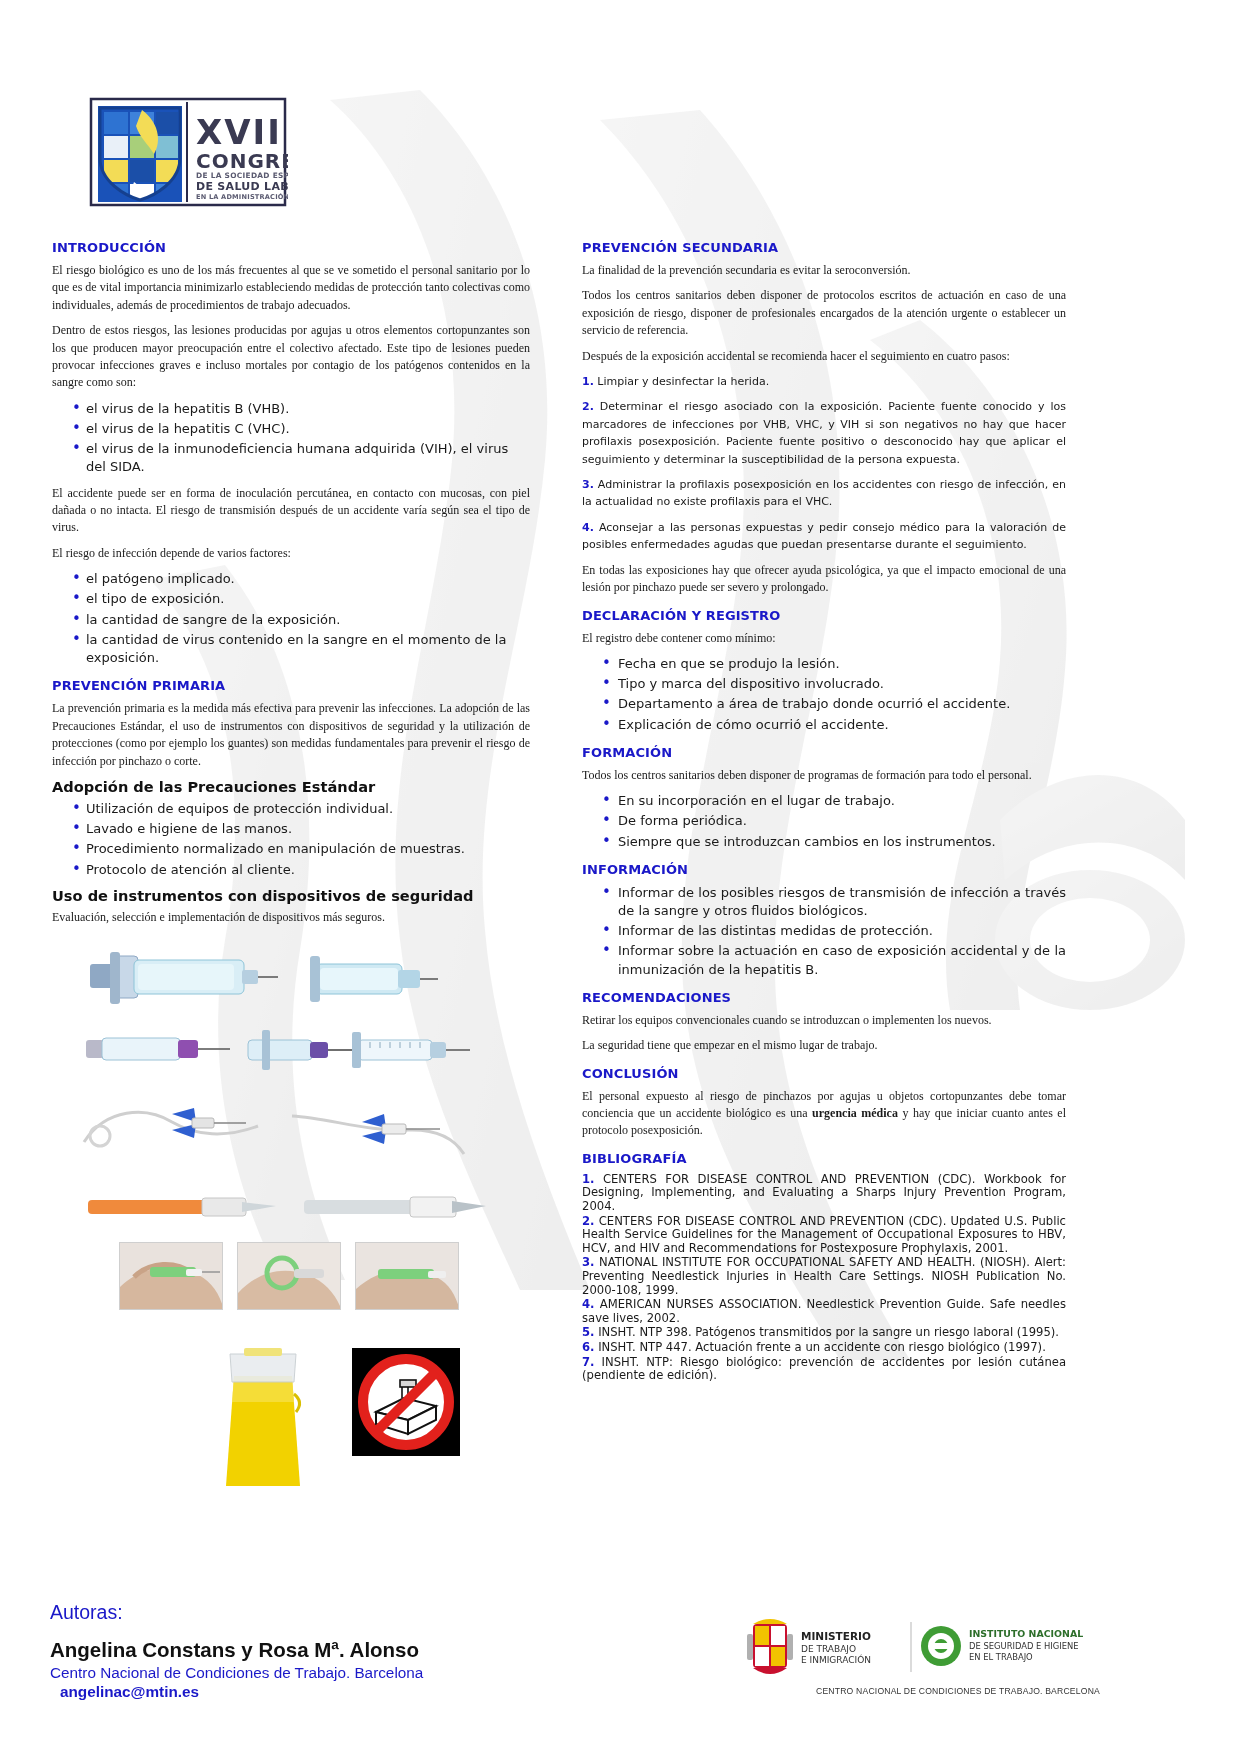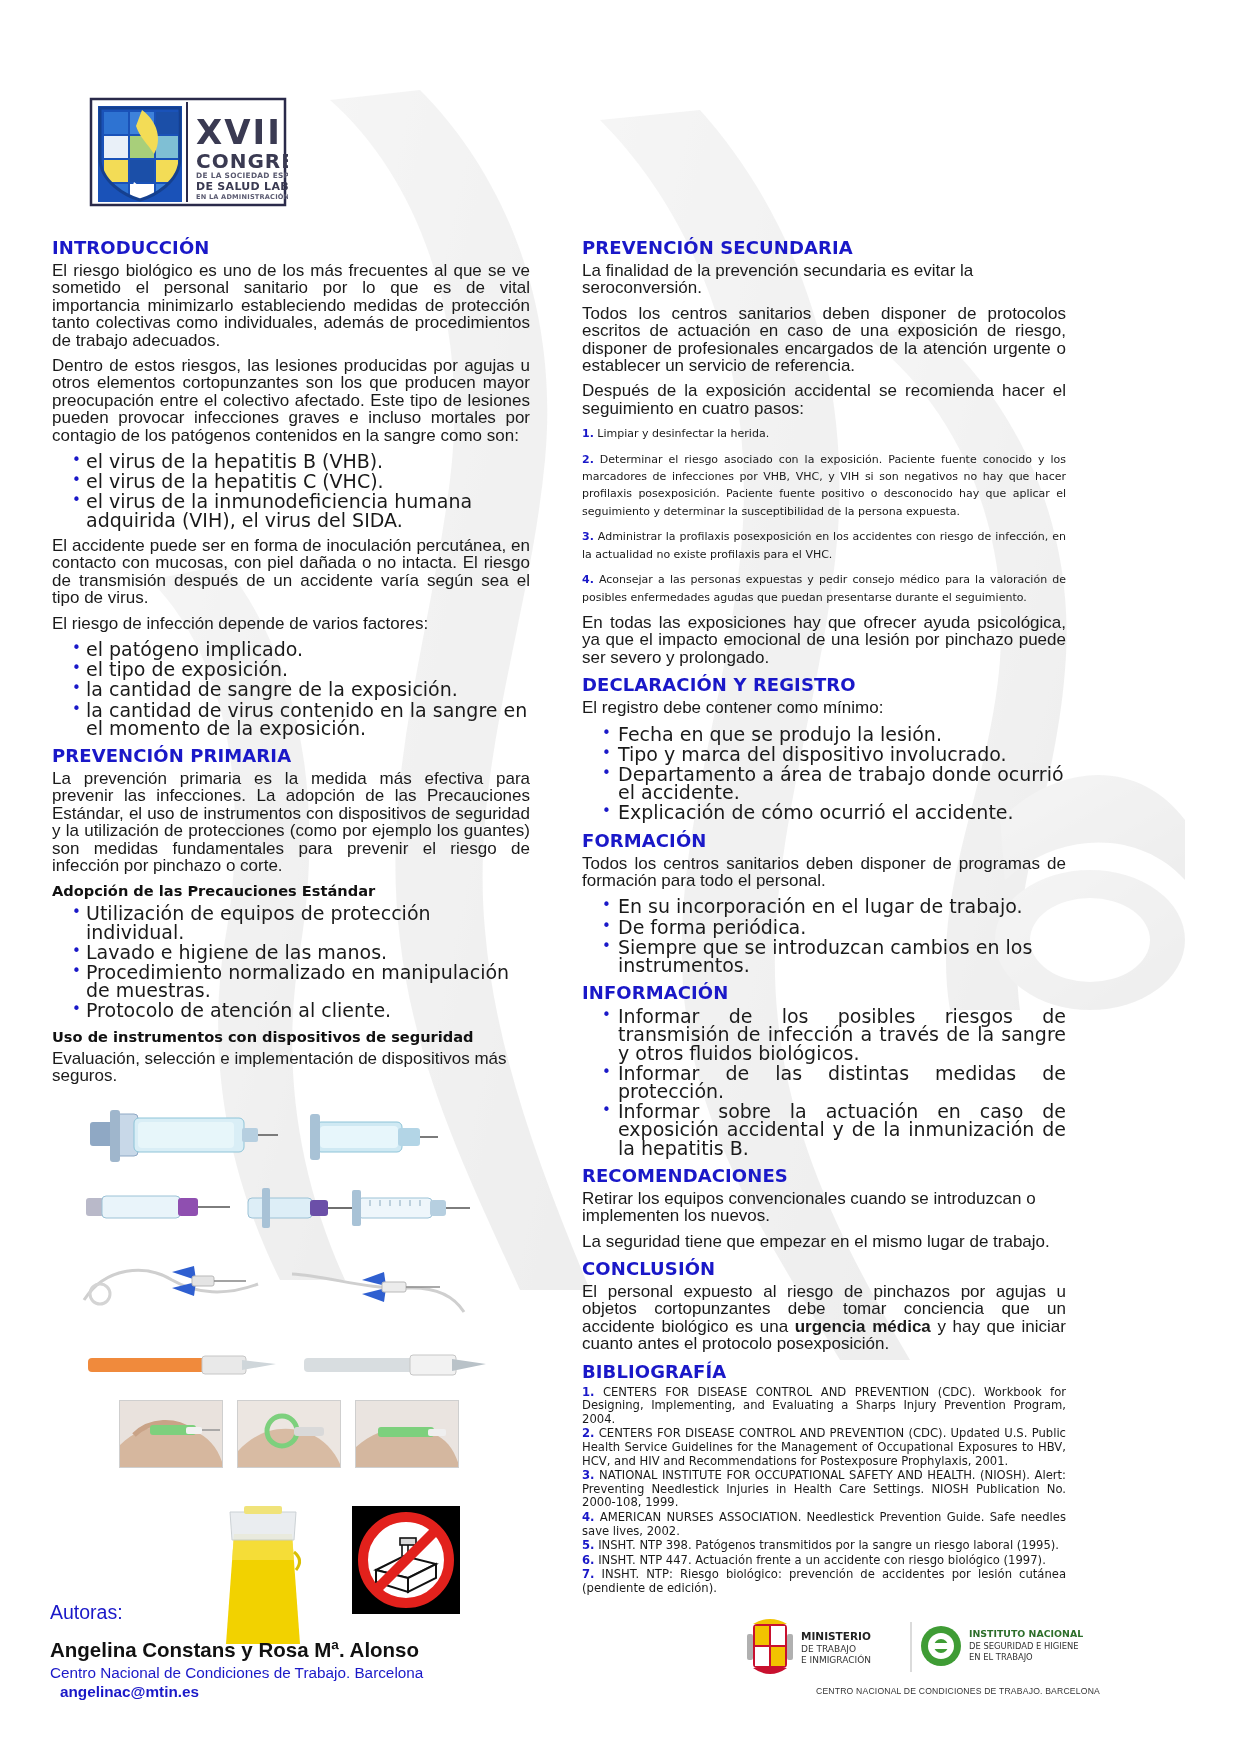--- a/index.html
+++ b/index.html
@@ -58,52 +58,52 @@
     position: absolute;
     left: 582px; top: 238px; width: 484px;
     z-index: 2;
   }
 
   h2.sec {
     margin: 9px 0 5px 0;
     color: #1a18c8;
     font-family: "DejaVu Sans", sans-serif;
     font-weight: bold;
-    font-size: 18px;
+    font-size: 13px;
     letter-spacing: 0.1px;
     line-height: 19px;
   }
   h2.sec:first-child { margin-top: 0; }
 
   p.body {
     margin: 0 0 8px 0;
-    font-size: 17px;
+    font-size: 12px;
     line-height: 17.4px;
     text-align: justify;
-    font-family: Liberation Sans, sans-serif;
+    font-family: Liberation Serif, serif;
   }
   p.body.nojust { text-align: left; }
 
   h3.subhead {
     margin: 7px 0 5px 0;
     text-align: left;
     font-family: "DejaVu Sans", sans-serif;
     font-weight: bold;
     font-size: 14.6px;
     color: #111;
   }
 
   ul.bul {
     margin: 0 0 8px 0;
     padding: 0 0 0 20px;
     list-style: none;
   }
   ul.bul > li {
     position: relative;
-    font-size: 19px;
+    font-size: 13px;
     line-height: 18.2px;
     margin: 0 0 2px 0;
     padding-left: 14px;
     font-family: "DejaVu Sans", sans-serif;
   }
   ul.bul > li::before {
     content: "\2022";
     position: absolute;
     left: 0; top: -1px;
     color: #1a18c8;

